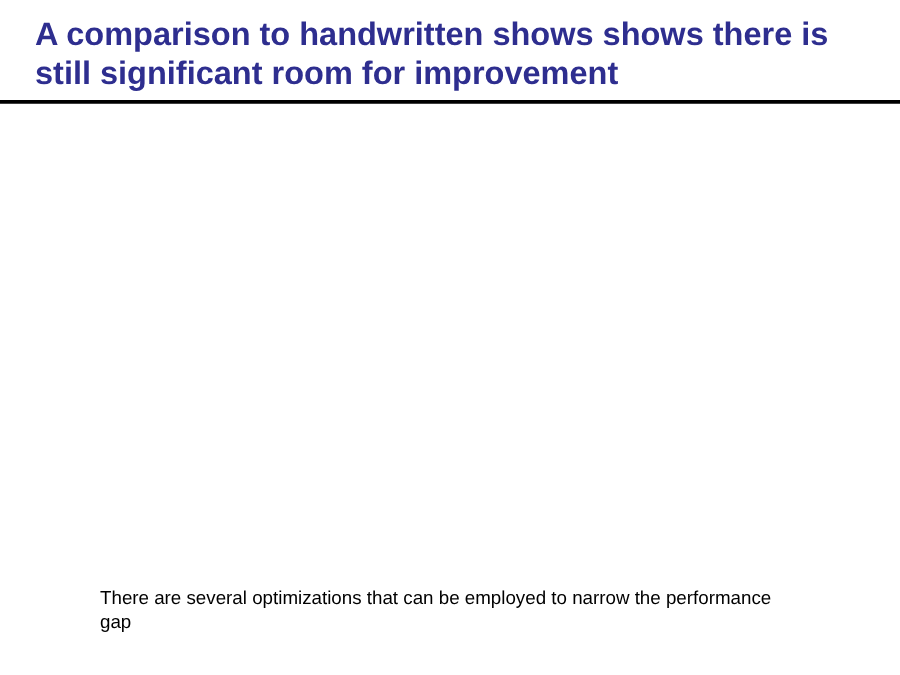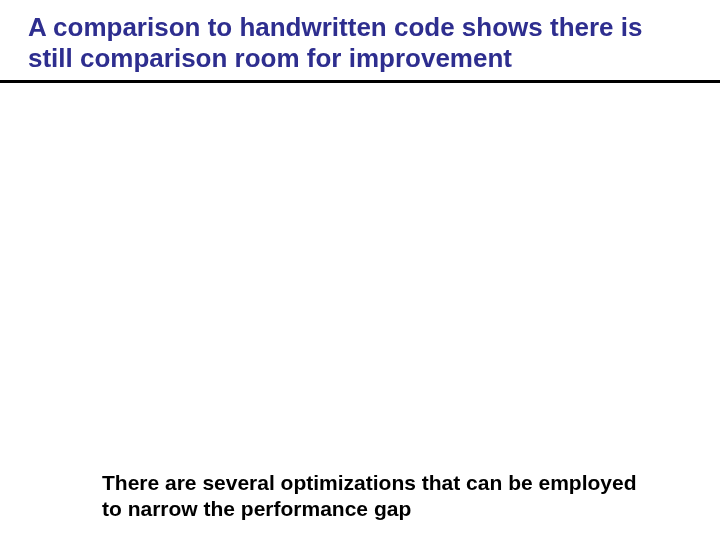--- a/index.html
+++ b/index.html
@@ -30,29 +30,29 @@
   .rule {
     position: absolute;
     left: 0;
     top: 80px;
     width: 720px;
     height: 0;
     border-top: 3px solid #000000;
   }
   .body-text {
     position: absolute;
-    left: 102px;
+    left: 80px;
     top: 470px;
     width: 560px;
-    font-size: 21px;
-    font-weight: bold;
+    font-size: 15px;
+    font-weight: normal;
     color: #000000;
     line-height: 1.25;
   }
 </style>
 </head>
 <body>
 
 <div class="slide">
-  <div class="title">A comparison to handwritten code shows there is still comparison room for improvement</div>
+  <div class="title">A comparison to handwritten shows shows there is still significant room for improvement</div>
   <div class="rule"></div>
   <div class="body-text">There are several optimizations that can be employed to narrow the performance gap</div>
 </div>
 
 </body></html>

